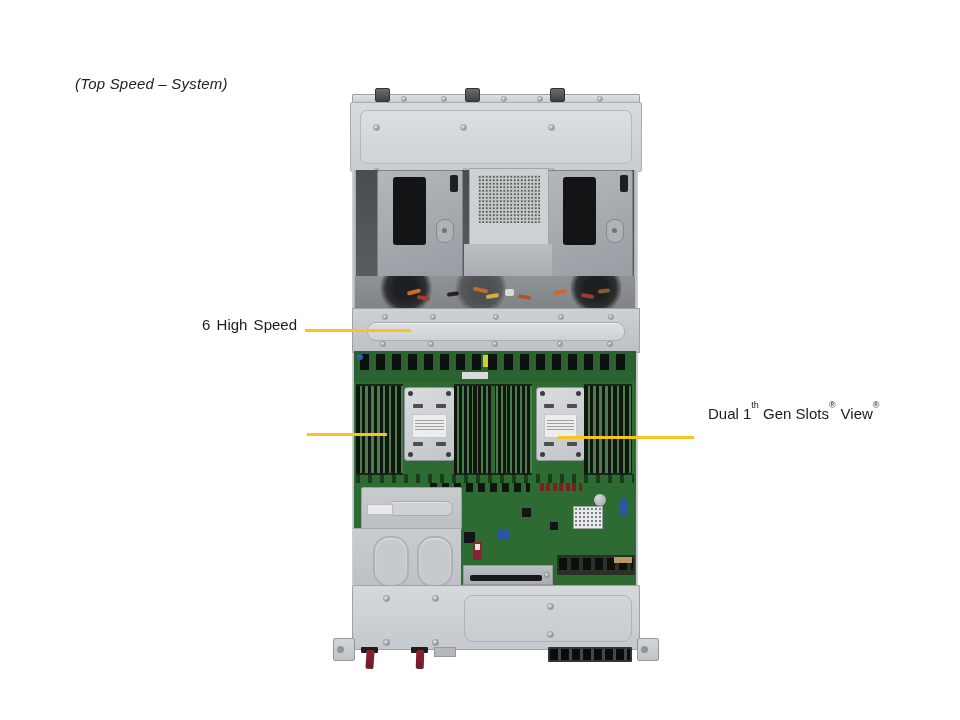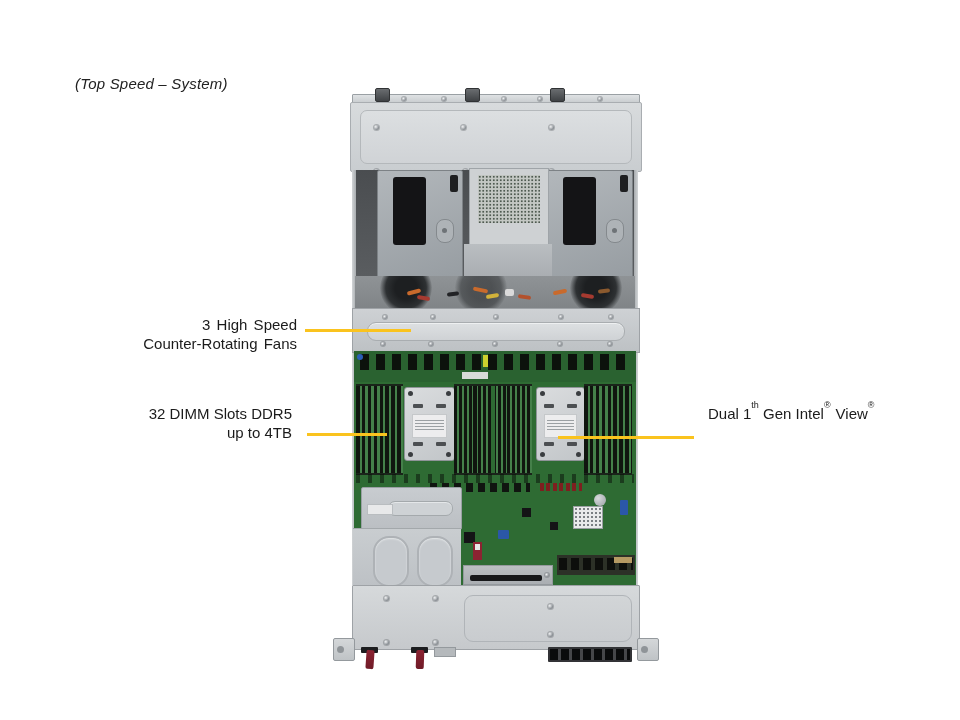--- a/index.html
+++ b/index.html
@@ -137,31 +137,26 @@
         background:repeating-linear-gradient(90deg,#0a0b0c 0 8px,#46474a 8px 11px);}
 </style>
 </head>
 <body>
 
 <div class="stage">
 
   <div class="title">(Top Speed – System)</div>
 
   <div class="callout right co-fans">
-    <div>3 High Speed</div>
-    <div>Counter-Rotating Fans</div>
+    <div>6 High Speed</div>
   </div>
 
-  <div class="callout right co-dimm">
-    <div>32 DIMM Slots DDR5</div>
-    <div>up to 4TB</div>
-  </div>
 
   <div class="callout co-cpu">
-    <div><span>Dual 1</span><sup>th</sup><span> Gen Intel</span><sup>®</sup><span class="xeon-gap">View</span><sup>®</sup></div>
+    <div><span>Dual 1</span><sup>th</sup><span> Gen Slots</span><sup>®</sup><span class="xeon-gap">View</span><sup>®</sup></div>
   </div>
 
   <div class="server">
 
     <div class="rail"></div>
     <div class="rail-tab" style="left:25px;"></div>
     <div class="rail-tab" style="left:115px;"></div>
     <div class="rail-tab" style="left:200px;"></div>
     <div class="screw sm" style="left:52px;top:9px;"></div>
     <div class="screw sm" style="left:92px;top:9px;"></div>

